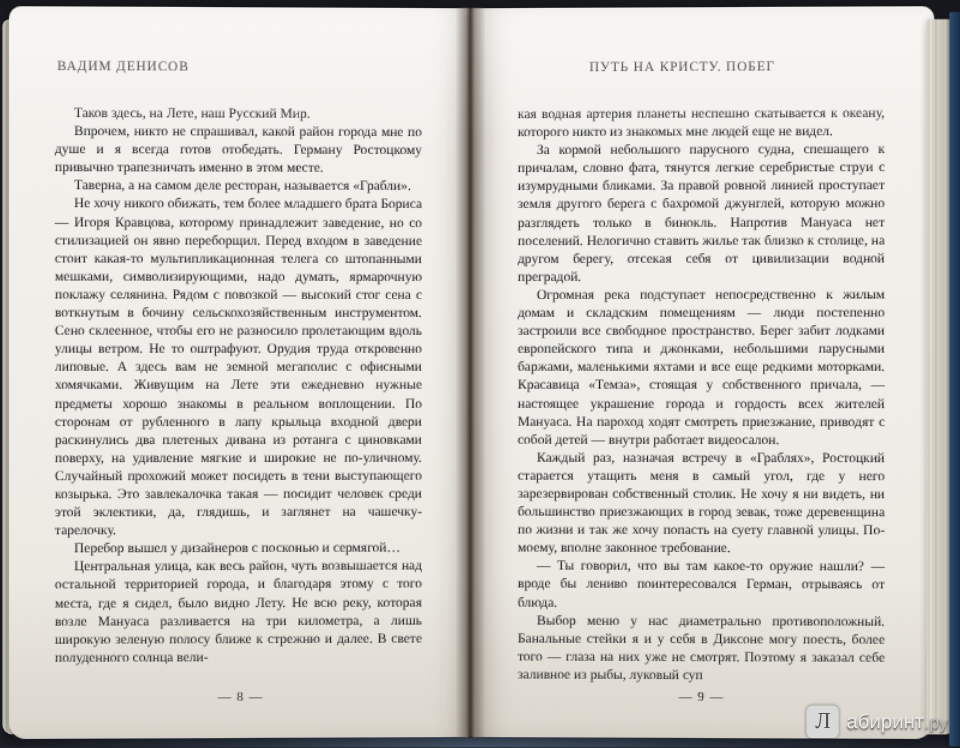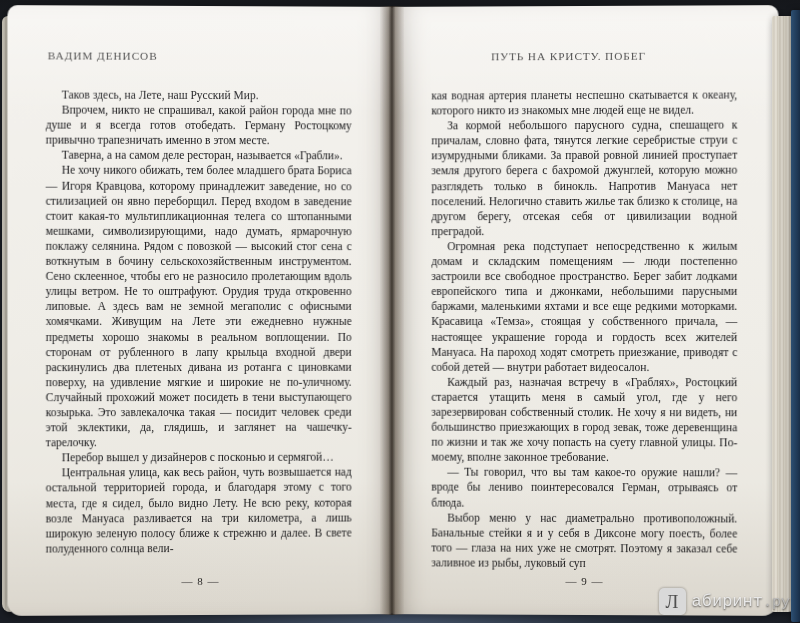--- a/index.html
+++ b/index.html
@@ -173,21 +173,21 @@
     color: #4c4c4c;
     font-family: "Liberation Serif", serif;
     font-size: 19px;
     line-height: 27px;
     text-align: center;
     box-shadow: 0 0 3px rgba(0,0,0,0.4);
   }
   .wm-text {
     color: #e9e9e9;
     font-size: 17px;
-    font-family: Liberation Mono, monospace;
+    font-family: Liberation Sans, sans-serif;
     text-shadow: 0 1px 2px rgba(0,0,0,0.7);
   }
   .wm-text .dim { color: #b9b9b9; font-size: 15px; }
 
   
   .sheen {
     position: absolute; inset: 0;
     pointer-events: none;
     background: linear-gradient(180deg, rgba(255,255,255,0.35) 0%, rgba(255,255,255,0) 18%),
                 linear-gradient(0deg, rgba(120,105,85,0.12) 0%, rgba(255,255,255,0) 22%);

